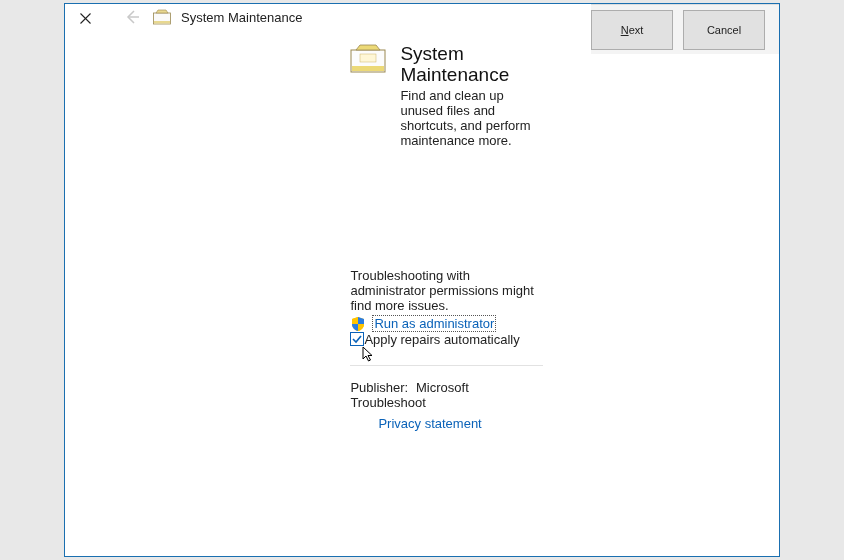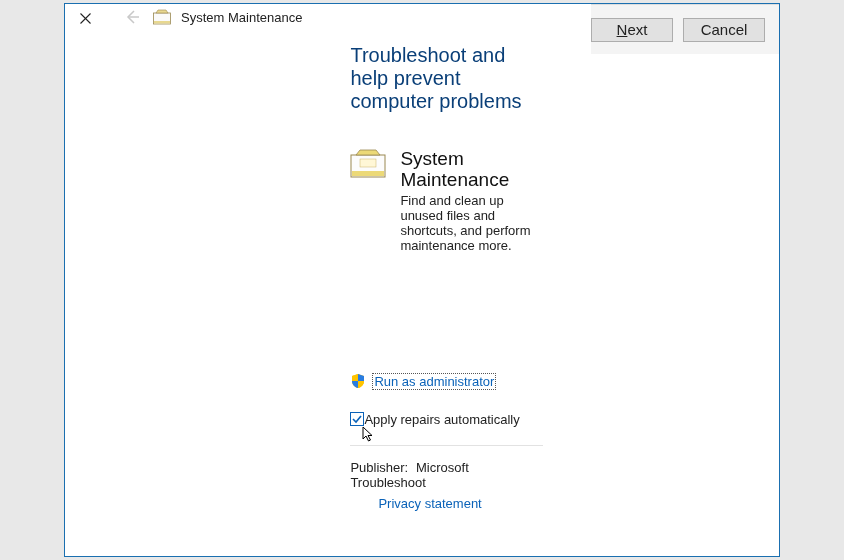--- a/index.html
+++ b/index.html
@@ -97,23 +97,22 @@
     font-size: 13px;
     color: #222;
   }
   .admin-line {
     font-size: 13px;
     color: #222;
     margin-bottom: 2px;
   }
   .admin-link-row {
     display: flex;
-    align-items: flex-start;
+    align-items: flex-end;
     gap: 6px;
-    margin-bottom: 22px;
   }
   .shield-icon { width: 16px; height: 16px; }
   .link {
     color: #0a62b8;
     cursor: pointer;
     border: 1px dotted #555;
     padding: 0 1px;
   }
   .checkbox-row {
     display: flex;
@@ -160,25 +159,25 @@
     border-top: 1px solid #dedede;
     background: #f4f4f4;
     display: flex;
     justify-content: flex-end;
     align-items: center;
     padding-right: 14px;
     gap: 10px;
   }
   .btn {
     min-width: 82px;
-    height: 24px;
+    height: 40px;
     background: #e1e1e1;
     border: 1px solid #adadad;
     font-family: inherit;
-    font-size: 15px;
+    font-size: 11px;
     color: #222;
     cursor: pointer;
   }
   .btn .u { text-decoration: underline; }
 </style>
 </head>
 <body>
 
 <div class="dialog">
 
@@ -200,35 +199,35 @@
     </div>
     <svg class="mini-icon" viewBox="0 0 18 16">
       <rect x="0.5" y="4" width="17" height="11" fill="#fafafa" stroke="#9a8850" stroke-width="0.8"></rect>
       <rect x="1" y="12" width="16" height="2.5" fill="#e8d890"></rect>
       <path d="M3 4 L15 4 L13 1 L5 1 Z" fill="#e8d890" stroke="#9a8850" stroke-width="0.6"></path>
     </svg>
     <span class="troubleshooter-name">System Maintenance</span>
   </div>
 
   <div class="content">
-    <div class="heading">Troubleshoot and help prevent computer problems</div>
 
     <div class="tool-row">
       <svg class="tool-icon" viewBox="0 0 36 30">
         <rect x="1" y="6" width="34" height="22" fill="#fcfcfc" stroke="#9a8850" stroke-width="1"></rect>
         <rect x="2" y="22" width="32" height="5" fill="#ecd977"></rect>
         <path d="M6 6 L30 6 L26 1 L10 1 Z" fill="#ecd977" stroke="#9a8850" stroke-width="0.8"></path>
         <rect x="10" y="10" width="16" height="8" fill="#fff7d6" stroke="#c9b36a" stroke-width="0.5"></rect>
       </svg>
       <div>
         <div class="tool-title">System Maintenance</div>
         <div class="tool-desc">Find and clean up unused files and shortcuts, and perform maintenance more.</div>
       </div>
     </div>
 
+    <div class="admin-line">Troubleshooting with administrator permissions might find more issues.</div>
     <div class="admin-link-row">
       <svg class="shield-icon" viewBox="0 0 16 16">
         <path d="M8 1 L14 3 L14 8 C14 12 11 14.5 8 15 C5 14.5 2 12 2 8 L2 3 Z" fill="#ffc400"></path>
         <path d="M8 1 L14 3 L14 8 L8 8 Z" fill="#2a7de1"></path>
         <path d="M8 8 L8 15 C5 14.5 2 12 2 8 Z" fill="#2a7de1"></path>
         <path d="M8 1 L2 3 L2 8 L8 8 Z" fill="#ffc400"></path>
         <path d="M8 8 L14 8 C14 12 11 14.5 8 15 Z" fill="#ffc400"></path>
       </svg>
       <span class="link">Run as administrator</span>
     </div>

